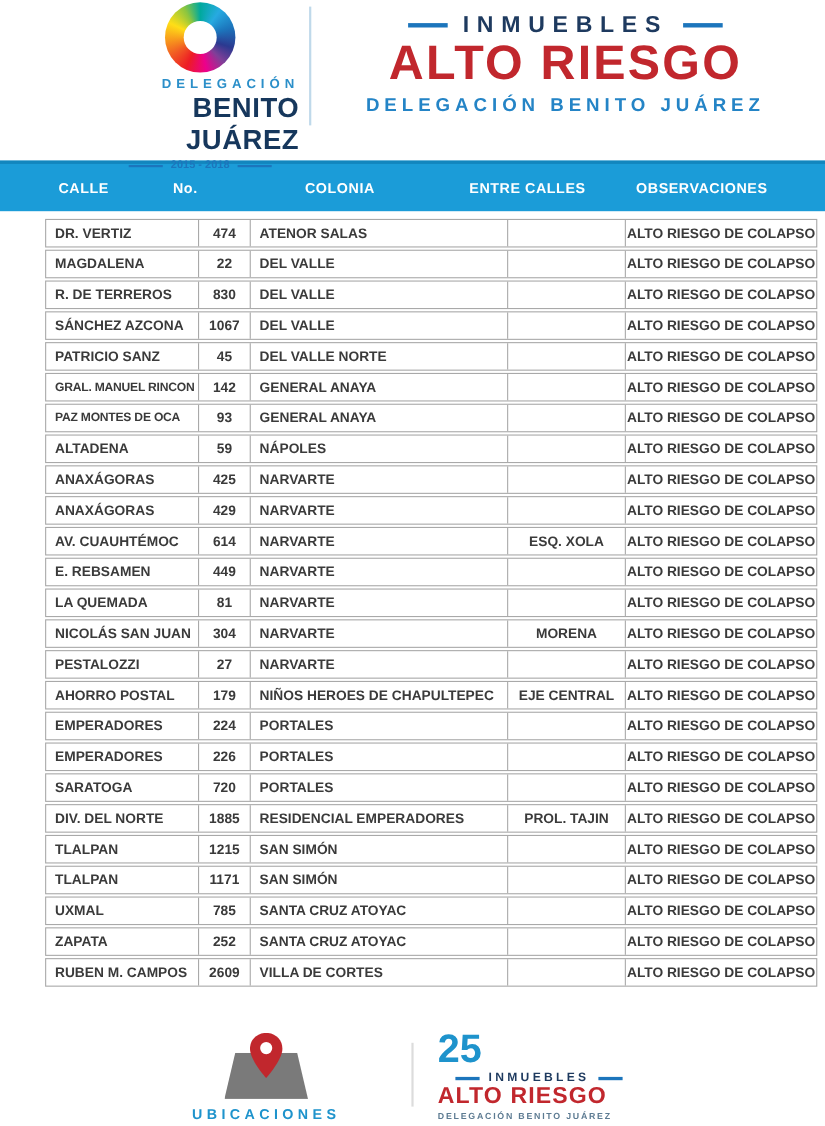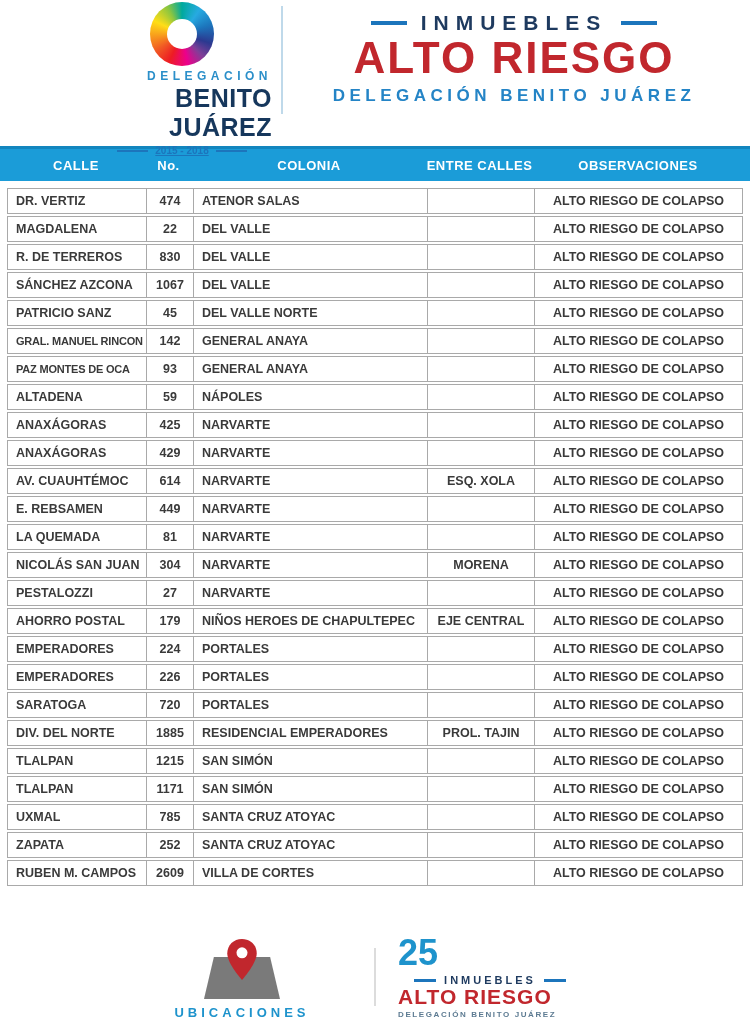--- a/index.html
+++ b/index.html
@@ -9,40 +9,40 @@
   
   .hdr { position:relative; height:146px; }
   .logo { position:absolute; left:92px; top:0; width:180px; text-align:right; }
   .ring { position:relative; width:64px; height:64px; margin:2px auto 3px; border-radius:50%;
           background:conic-gradient(#00A99D 0%, #27AAE1 10%, #1C75BC 20%, #2B3990 30%, #7F3F98 38%,
                        #EC008C 47%, #ED1C24 57%, #F15A24 66%, #F7941D 73%, #FFDE17 82%, #8DC63F 92%, #00A99D 100%); }
   .ring::after { content:""; position:absolute; inset:17px; background:#fff; border-radius:50%; }
   .logo-delegacion { font-size:12px; font-weight:700; letter-spacing:4.5px; color:#2B8FC9; }
   .logo-name { font-size:25px; font-weight:700; letter-spacing:0.5px; color:#16375C; margin-top:1px; }
   .logo-years { display:flex; align-items:center; justify-content:center; gap:7px; width:72%;
-                margin:3px auto 0; font-size:10px; font-weight:700; color:#1C75BC;text-decoration:underline; }
+                margin:3px auto 0; font-size:10px; font-weight:700; color:#1C75BC; }
   .logo-years::before, .logo-years::after { content:""; flex:1; height:2px; background:#1C75BC; }
 
   .hdr-divider { position:absolute; left:281px; top:6px; width:2px; height:108px; background:#BFD9EA; }
 
   .title { position:absolute; left:318px; top:11px; width:392px; text-align:center; }
   .kicker { display:flex; align-items:center; justify-content:center; gap:14px;
             font-size:21px; font-weight:700; letter-spacing:7px; color:#1E3A5F; }
   .kicker::before, .kicker::after { content:""; width:36px; height:4px; background:#1C75BC; }
   .main-title { font-size:44px; font-weight:700; letter-spacing:2px; line-height:1.02; color:#C1272D; margin-top:1px; }
   .sub-title { font-size:17px; font-weight:700; letter-spacing:4.5px; color:#2484C6; margin-top:5px; }
 
   
   .thead { display:grid; grid-template-columns:138px 47px 234px 107px 1fr; align-items:center;
-           height:35px; padding:0 7px; background:#1B9CD8; border-top:3px solid #1286BE; }
+           height:46px; padding:0 7px; background:#1B9CD8; border-top:3px solid #1286BE; }
   .th { color:#fff; font-size:13px; font-weight:700; letter-spacing:0.5px; text-align:center; }
 
   .tbody { padding:7px 7px 0 7px; }
   .trow { display:grid; grid-template-columns:138px 47px 234px 107px 1fr;
-          height:26px; margin-bottom:2px; border:1px solid #A9A9A9; background:#fff; }
+          height:26px; margin-bottom:2px; border:1px solid #A9A9A9; background:#fff;margin-left:34px; }
   .cell { display:flex; align-items:center; height:100%; padding:0 8px;
           font-size:12.5px; font-weight:700; color:#3A3A3A; white-space:nowrap; overflow:hidden; }
   .cell + .cell { border-left:1px solid #A9A9A9; }
   .c-no, .c-entre, .c-obs { justify-content:center; padding:0 4px; }
   .cell.tight { font-size:11px; letter-spacing:-0.2px; }
 
   
   .footer { position:absolute; left:0; top:935px; width:750px; height:89px; }
   .f-left { position:absolute; left:152px; top:4px; width:180px; text-align:center; }
   .pinwrap { position:relative; width:80px; height:60px; margin:0 auto; }

